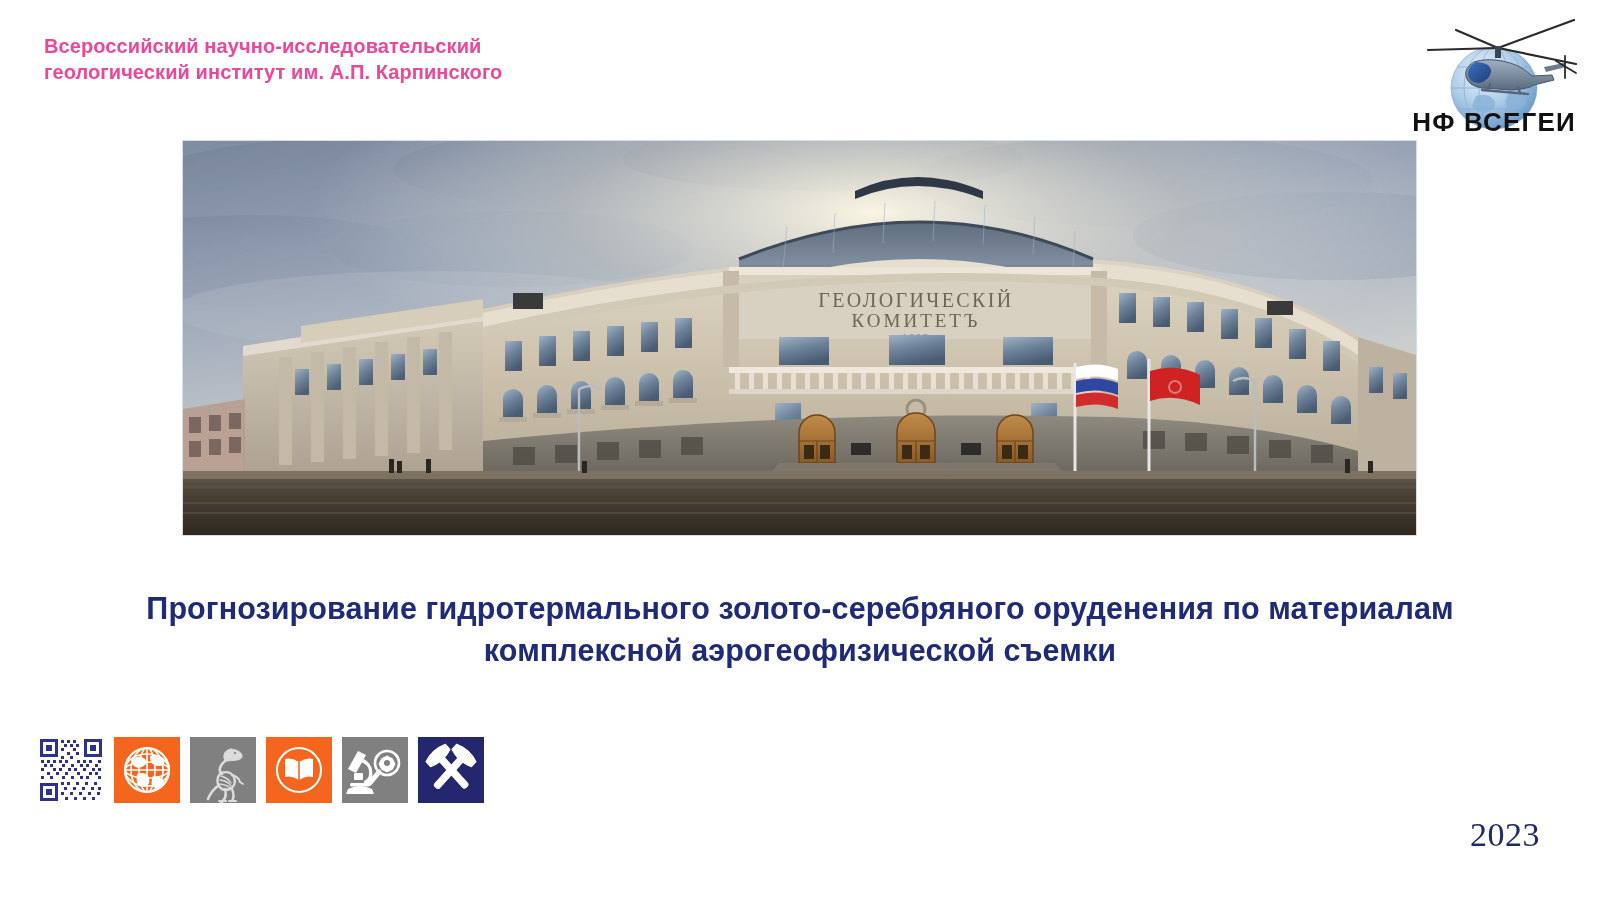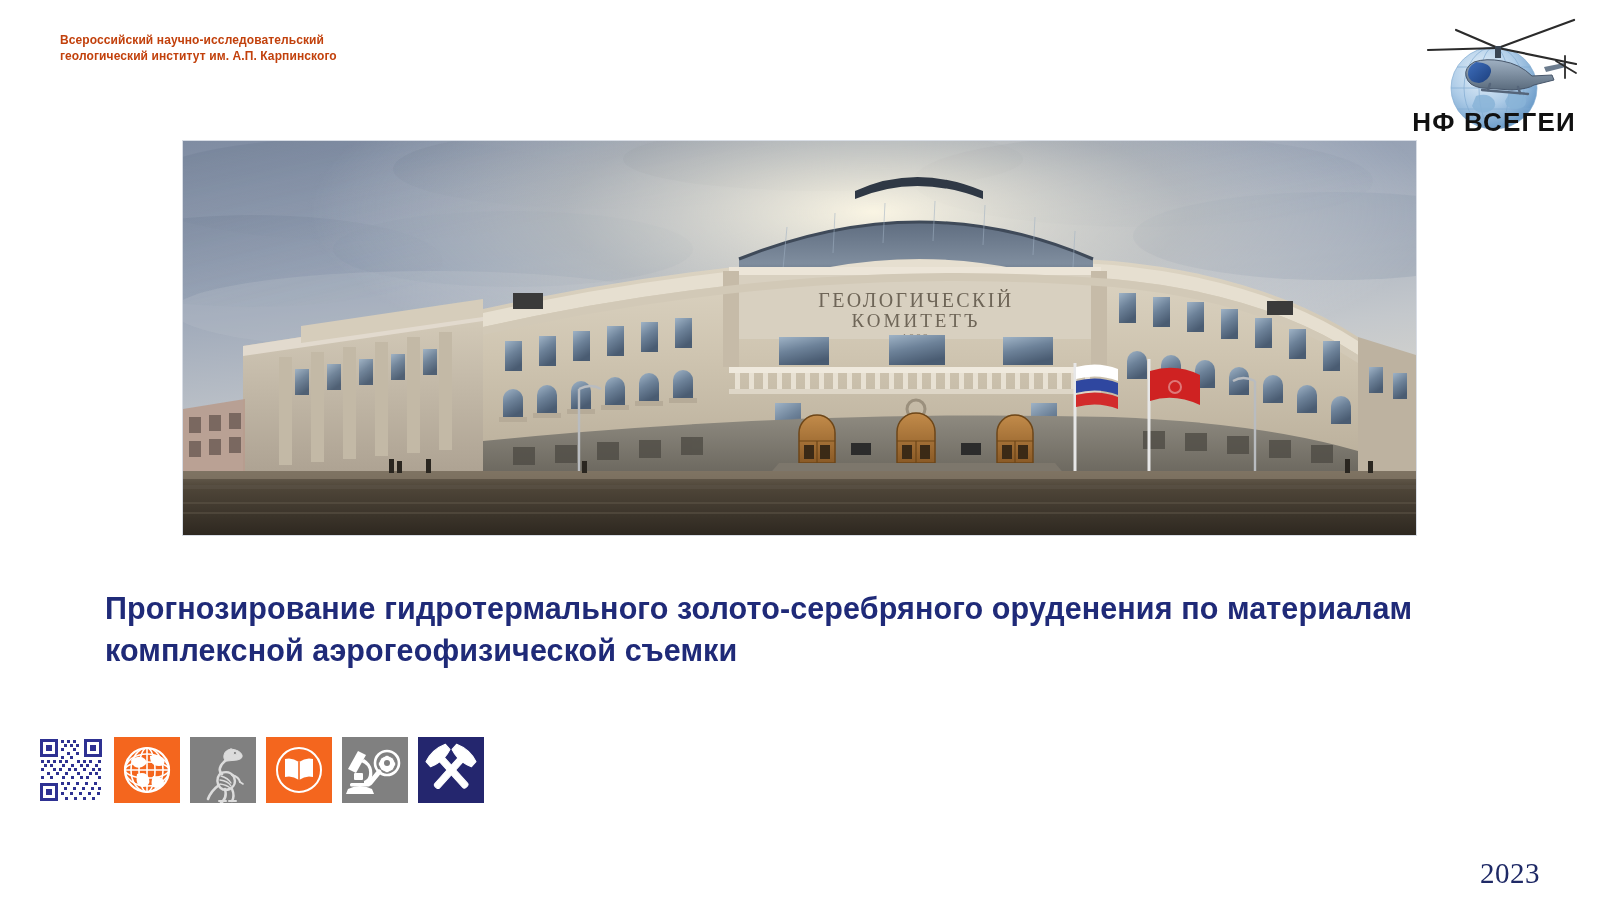--- a/index.html
+++ b/index.html
@@ -32,24 +32,24 @@
     top: 28px;
     display: flex;
     align-items: flex-start;
   }
   .vsegei-mark {
     width: 152px;
     height: 56px;
     flex: 0 0 auto;
   }
   .vsegei-caption {
-    margin-left: 22px;
+    margin-left: 6px;
     margin-top: 5px;
-    color: #c2410c;
-    font-size: 12px;
+    color: #ec4899;
+    font-size: 20px;
     font-weight: bold;
     line-height: 1.30;
     letter-spacing: 0.1px;
     white-space: pre-line;
   }
 
   .nf-logo-block {
     position: absolute;
     right: 18px;
     top: 4px;
@@ -71,21 +71,21 @@
     overflow: hidden;
   }
   .photo-svg { display: block; width: 1233px; height: 394px; }
 
   
   .slide-title {
     position: absolute;
     left: 105px;
     top: 568px;
     width: 1390px;
-    text-align: left;
+    text-align: center;
     color: #1f2a78;
     font-size: 30.5px;
     font-weight: bold;
     line-height: 1.36;
     letter-spacing: 0.1px;
   }
 
   
   .icon-strip {
     position: absolute;
@@ -100,24 +100,24 @@
     height: 66px;
     flex: 0 0 auto;
     position: relative;
   }
   .icon-tile svg { display: block; width: 66px; height: 66px; }
 
   
   .year {
     position: absolute;
     right: 60px;
-    top: 857px;
+    top: 816px;
     color: #1f2a66;
     font-family: "Liberation Serif", serif;
-    font-size: 29px;
+    font-size: 34px;
     letter-spacing: 0.5px;
   }
 </style>
 </head>
 <body>
 
 <div class="slide">
 
   <div class="header">
 

